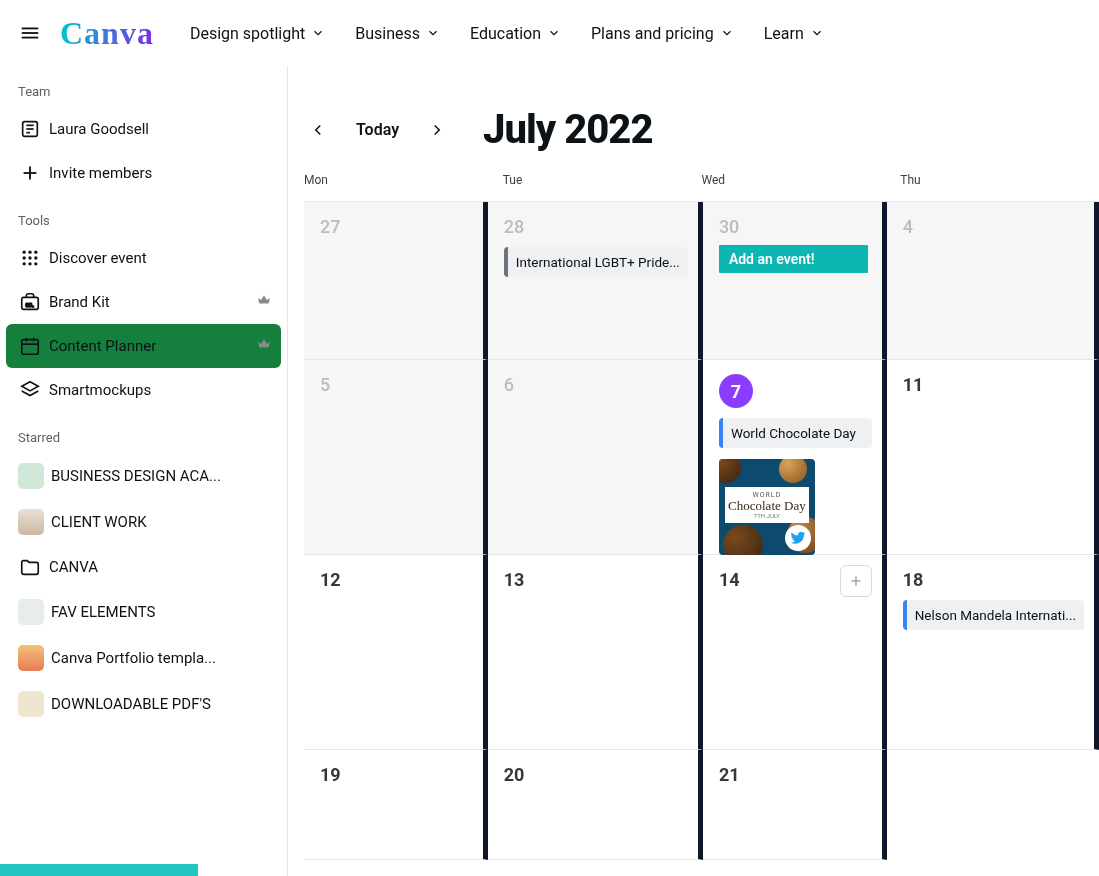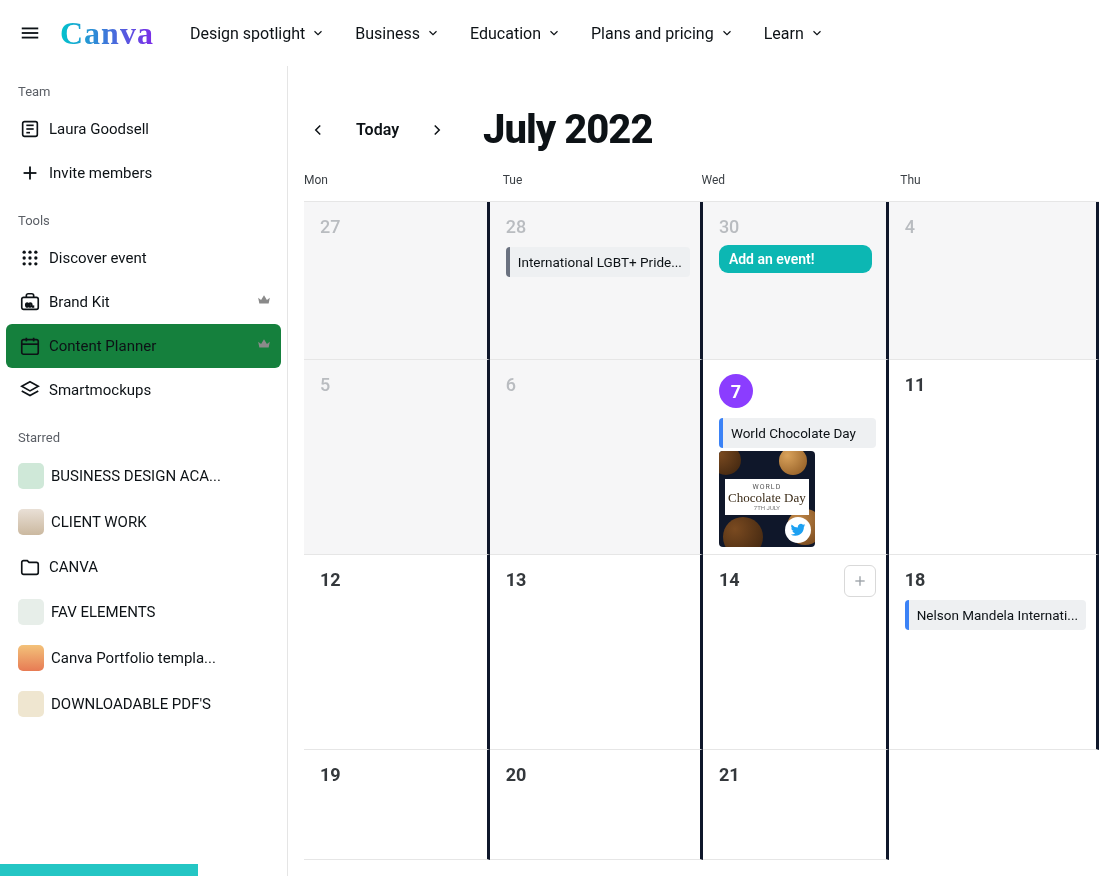--- a/index.html
+++ b/index.html
@@ -31,34 +31,34 @@
   .content { flex:1; overflow:hidden; display:flex; flex-direction:column; }
   .cal-header { display:flex; align-items:center; gap:18px; padding: 40px 16px 20px 16px; }
   .navbtn { width:28px; height:28px; display:flex; align-items:center; justify-content:center; cursor:pointer; border-radius:4px; }
   .today-btn { font-size:16px; font-weight:600; cursor:pointer; padding:4px 6px; }
   .month-title { font-size:40px; font-weight:800; margin-left:14px; letter-spacing:-1px; }
 
   .dayheads { display:grid; grid-template-columns: repeat(4, 1fr); padding: 0 0 14px 16px; }
   .dayhead { font-size:12px; color:#3a3f44; }
 
   .calgrid { display:grid; grid-template-columns: repeat(4, 1fr); grid-auto-rows: 190px; border-top:1px solid #e6e6e6; margin-left:16px; }
-  .calgrid .cell { border-right:3px solid #0f172a; border-bottom:1px solid #e6e6e6; padding:14px 10px 10px 16px; position:relative; }
+  .calgrid .cell { border-right:5px solid #0f172a; border-bottom:1px solid #e6e6e6; padding:14px 10px 10px 16px; position:relative; }
   .calgrid .cell.past { background:#f6f6f7; }
   .daynum { font-size:18px; font-weight:700; color:#34383c; }
   .cell.past .daynum { color:#b9bcc0; font-weight:500; }
   .daynum.today { display:inline-flex; width:34px; height:34px; border-radius:50%; background:#8b3dff; color:#fff; align-items:center; justify-content:center; }
 
   .event-chip { margin-top:10px; display:flex; align-items:center; background:#eef0f2; border-radius:4px; overflow:hidden; height:30px; max-width:100%; }
   .event-bar { width:4px; align-self:stretch; background:#6b7280; }
   .event-bar.blue { background:#3b82f6; }
   .event-text { padding:0 8px; font-size:13.5px; white-space:nowrap; overflow:hidden; text-overflow:ellipsis; }
 
-  .add-event { margin-top:8px; background:#0cb7b3; color:#fff; border-radius:9px; padding:6px 10px; font-size:14px; font-weight:600; display:inline-block; cursor:pointer; width: calc(100% - 4px);}
-
-  .post-thumb { margin-top:3px; width:96px; height:96px; border-radius:4px; position:relative; background:#0f172a; overflow:hidden; }
+  .add-event { margin-top:8px; background:#0cb7b3; color:#fff; border-radius:1px; padding:6px 10px; font-size:14px; font-weight:600; display:inline-block; cursor:pointer; width: calc(100% - 4px);}
+
+  .post-thumb { margin-top:11px; width:96px; height:96px; border-radius:4px; position:relative; background:#0c4a6e; overflow:hidden; }
   .post-thumb .label { position:absolute; top:28px; left:6px; right:6px; background:#fff; padding:4px 2px; text-align:center; }
   .post-thumb .label .t1 { font-size:7px; letter-spacing:1px; color:#555; }
   .post-thumb .label .t2 { font-family: "Brush Script MT", cursive; font-size:13px; color:#3a2a16; line-height:1; }
   .post-thumb .label .t3 { font-size:6px; color:#777; }
   .post-thumb .net { position:absolute; right:4px; bottom:4px; width:26px; height:26px; border-radius:50%; background:#fff; display:flex; align-items:center; justify-content:center; }
   .choc { position:absolute; border-radius:50%; background: radial-gradient(circle at 30% 30%, #7a4a20, #3a220e); }
 
   .plus-btn { position:absolute; top:10px; right:10px; width:32px; height:32px; border:1px solid #d9d9d9; border-radius:6px; display:flex; align-items:center; justify-content:center; cursor:pointer; background:#fff; }
   .bottom-bar { position:absolute; left:0; bottom:0; width:198px; height:12px; background:#24c6c4; }
 </style>

